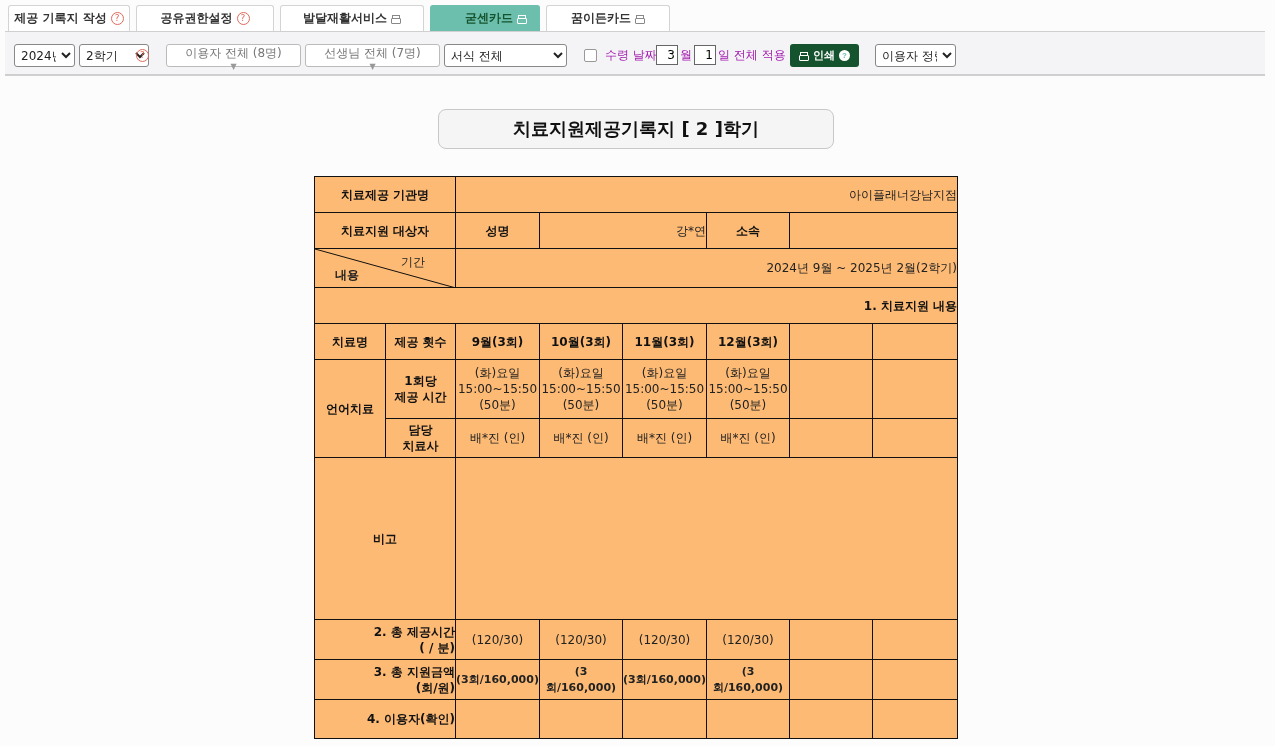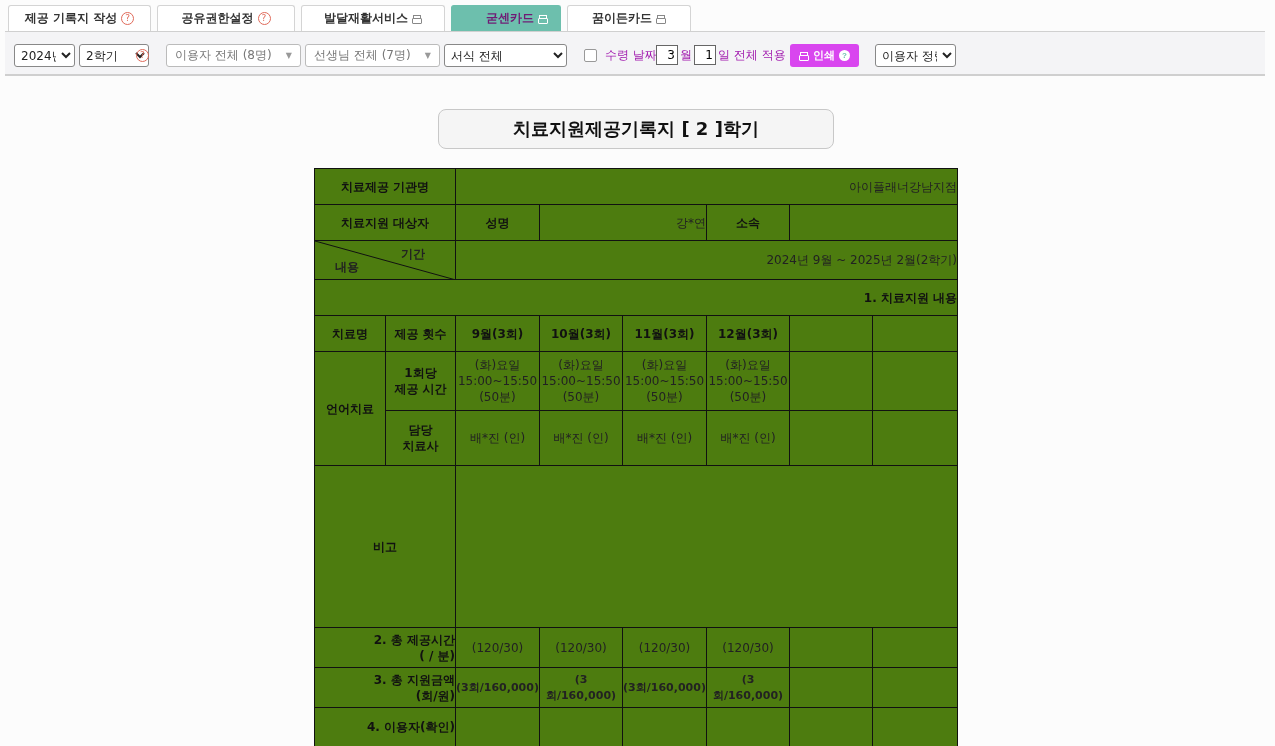--- a/index.html
+++ b/index.html
@@ -4,67 +4,67 @@
   <style>
     * { box-sizing: border-box; margin: 0; padding: 0; }
     html, body { width: 1275px; height: 746px; overflow: hidden; background: #fcfcfc; }
     body { font-family: "DejaVu Sans", "Liberation Sans", sans-serif; color: #222; font-size: 12px; }
 
     
     .tabs { position: absolute; top: 5px; left: 8px; height: 26px; display: flex; gap: 6px; }
     .tab { height: 26px; background: #fff; border: 1px solid #d4d4d4; border-bottom: none;
            border-radius: 3px 3px 0 0; display: flex; align-items: center; justify-content: center;
            font-size: 12px; font-weight: bold; color: #333; cursor: pointer; gap: 4px; }
-    .tab.active { background: #6dbfad; border-color: #6dbfad; color: #701a75; padding-left: 22px; }
+    .tab.active { background: #6dbfad; border-color: #6dbfad; color: #14532d; padding-left: 22px; }
     .help-icon { display: inline-flex; width: 13px; height: 13px; border: 1px solid #e06a5a; border-radius: 50%;
                  color: #e06a5a; font-size: 9px; font-weight: normal; align-items: center; justify-content: center; line-height: 1; }
     .print-icon { display: inline-block; width: 10px; height: 8px; position: relative; }
     .print-icon::before { content: ""; position: absolute; left: 1px; top: 0; width: 6px; height: 3px; border: 1px solid currentColor; border-bottom: none; }
     .print-icon::after { content: ""; position: absolute; left: 0; top: 3px; width: 8px; height: 4px; border: 1px solid currentColor; border-radius: 1px; }
     .tab .print-icon { color: #888; }
     .tab.active .print-icon { color: #fff; }
 
     
     .toolbar { position: absolute; top: 31px; left: 5px; width: 1260px; height: 45px; background: #f4f4f6;
                border-top: 1px solid #d0d0d0; border-bottom: 2px solid #cfcfcf; }
     .tb-el { position: absolute; top: 12px; height: 23px; }
     select.sel, .fake-sel { height: 23px; border: 1px solid #888; border-radius: 3px; background: #fff; font-size: 12px;
                font-family: "DejaVu Sans", sans-serif; color: #222; padding: 0 2px; }
-    .fake-sel { border-color: #bbb; display: flex; align-items: center; padding: 0 8px; color: #777; justify-content: space-between; }
+    .fake-sel { border-color: #bbb; display: flex; align-items: center; padding: 0 8px; color: #777; justify-content: space-between; flex-direction: column; }
     .fake-sel .caret { font-size: 8px; color: #999; }
     .checkbox { width: 13px; height: 13px; border: 1px solid #999; border-radius: 2px; background: #fff; display: inline-block; }
     .label-txt { font-size: 12px; color: #a21caf; display: flex; align-items: center; height: 23px; }
     .num-input { width: 22px; height: 20px; border: 1px solid #666; background: #fff; font-size: 12px; text-align: right; padding-right: 2px;
                  font-family: "DejaVu Sans", sans-serif; }
-    .print-btn { background: #d946ef; color: #fff; border-radius: 3px; font-size: 11px; font-weight: bold; display: flex; align-items: center;
+    .print-btn { background: #14532d; color: #fff; border-radius: 3px; font-size: 11px; font-weight: bold; display: flex; align-items: center;
                  justify-content: center; gap: 4px; border: none; cursor: pointer; }
     .print-btn .print-icon { color: #fff; }
     .q-badge { display: inline-flex; width: 11px; height: 11px; border-radius: 50%; background: #fff; color: #6dbfad; font-size: 8px;
                align-items: center; justify-content: center; font-weight: bold; }
 
     
     .doc-title { position: absolute; left: 438px; top: 109px; width: 396px; height: 40px; border: 1px solid #c8c8c8; border-radius: 8px;
                  background: #f5f5f5; display: flex; align-items: center; justify-content: center; font-size: 18px; font-weight: bold; color: #111; }
 
     
-    table.rec { position: absolute; left: 314px; top: 168px; border-collapse: collapse; background: #4d7c0f; table-layout: fixed; width: 643px; }
+    table.rec { position: absolute; left: 314px; top: 176px; border-collapse: collapse; background: #fdba74; table-layout: fixed; width: 643px; }
     table.rec td { border: 1px solid #111; font-size: 12px; text-align: center; vertical-align: middle; color: #222; line-height: 16px; }
     table.rec td.b { font-weight: bold; color: #111; }
     table.rec td.l { text-align: right; padding-left: 9px; }
     .diag { position: relative; padding: 0 !important; }
     .diag svg { position: absolute; left: 0; top: 0; }
-    .diag .top-r { position: absolute; right: 30px; top: 5px; font-weight: bold; }
+    .diag .top-r { position: absolute; right: 30px; top: 5px; font-weight: normal; }
     .diag .bot-l { position: absolute; left: 20px; bottom: 4px; font-weight: bold; }
     .small { font-size: 11px !important; font-weight: bold; }
   </style>
 </head>
 <body>
 
 <div class="tabs">
-  <div class="tab" style="width:143px">
+  <div class="tab" style="width:122px">
     <span>제공 기록지 작성</span>
     <span class="help-icon">?</span>
   </div>
   <div class="tab" style="width:138px">
     <span>공유권한설정</span>
     <span class="help-icon">?</span>
   </div>
   <div class="tab" style="width:144px">
     <span>발달재활서비스</span>
     <span class="print-icon"></span>
@@ -196,21 +196,21 @@
           <div></div>
           <div></div>
           <div></div>
         </td>
     <td>
           <div></div>
           <div></div>
           <div></div>
         </td>
   </tr>
-  <tr style="height:55px">
+  <tr style="height:39px">
     <td class="b">
       <div>담당</div>
       <div>치료사</div>
     </td>
     <td>배*진  (인)</td>
     <td>배*진  (인)</td>
     <td>배*진  (인)</td>
     <td>배*진  (인)</td>
     <td></td>
     <td></td>

